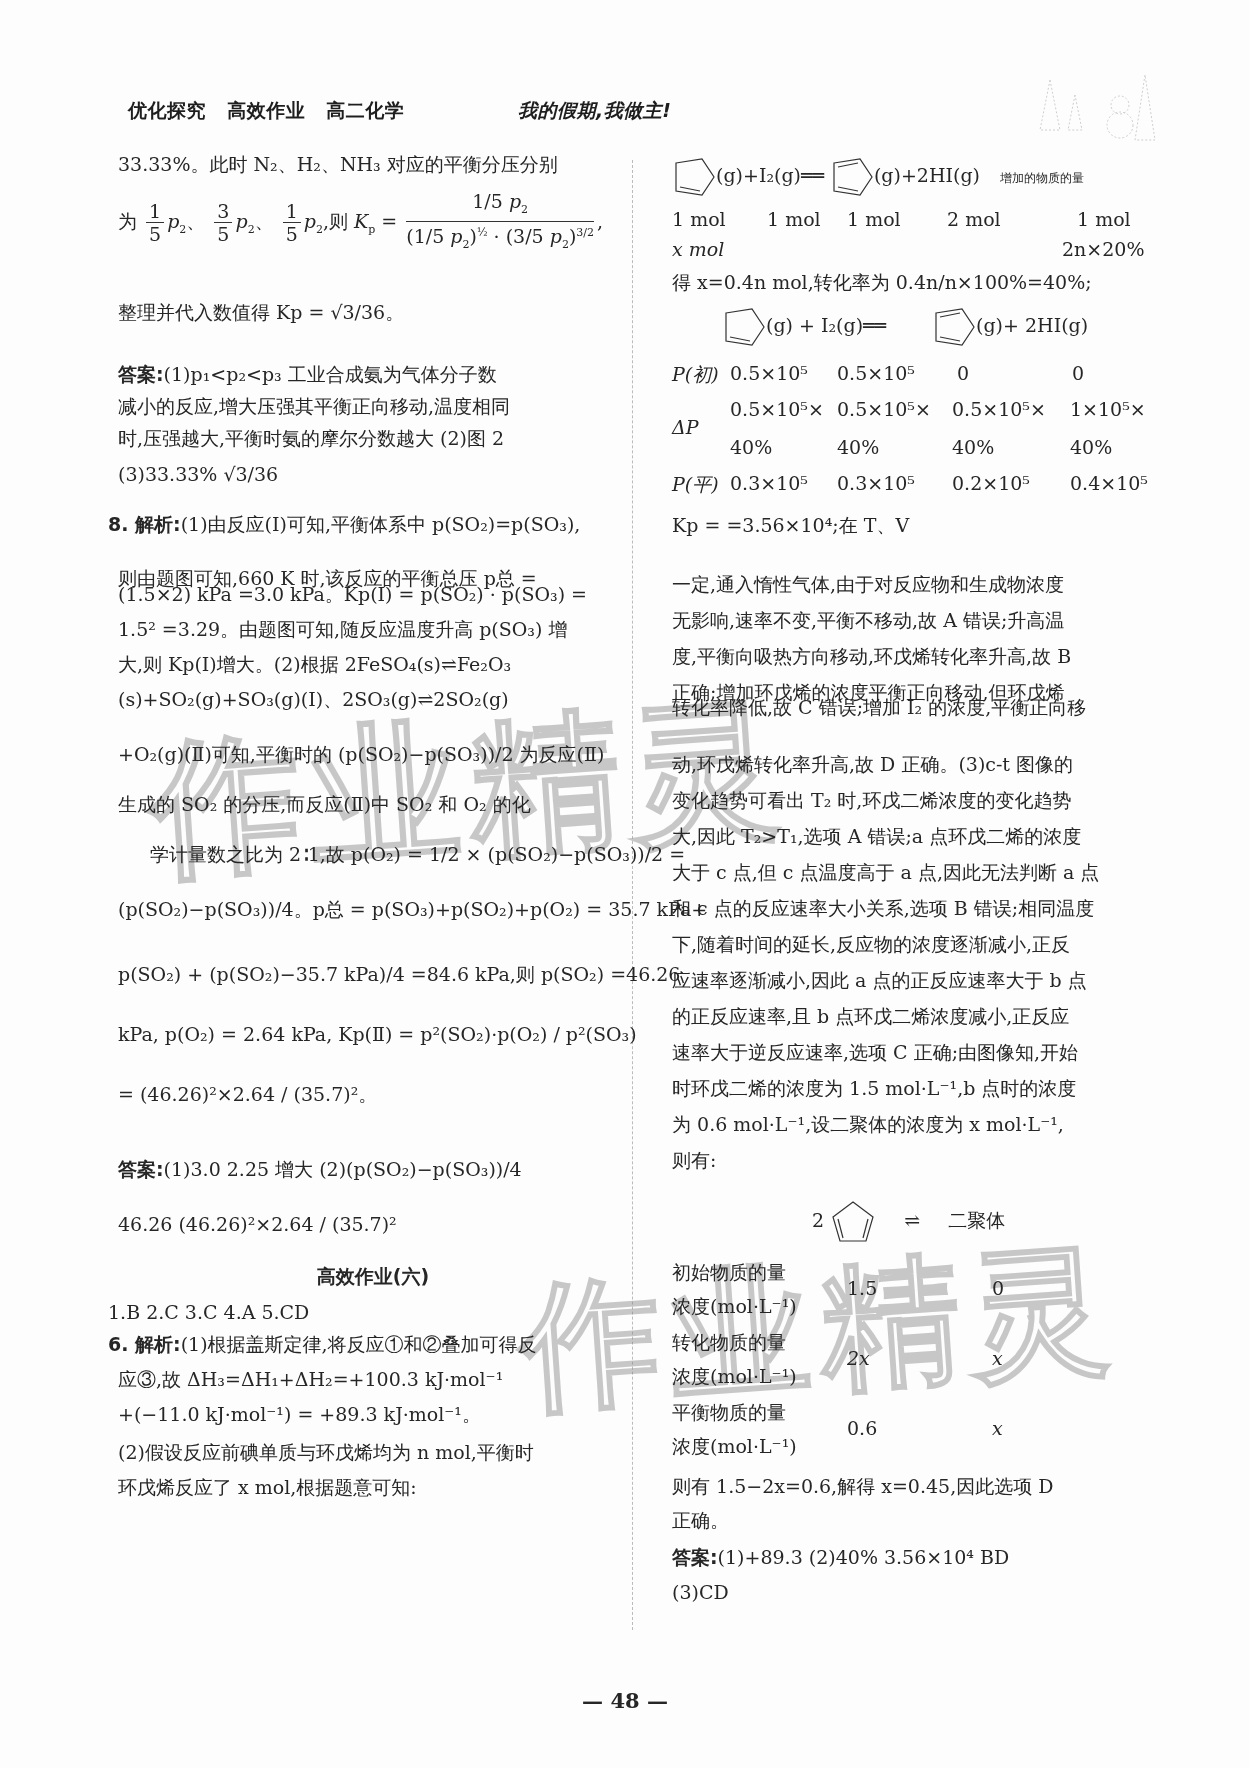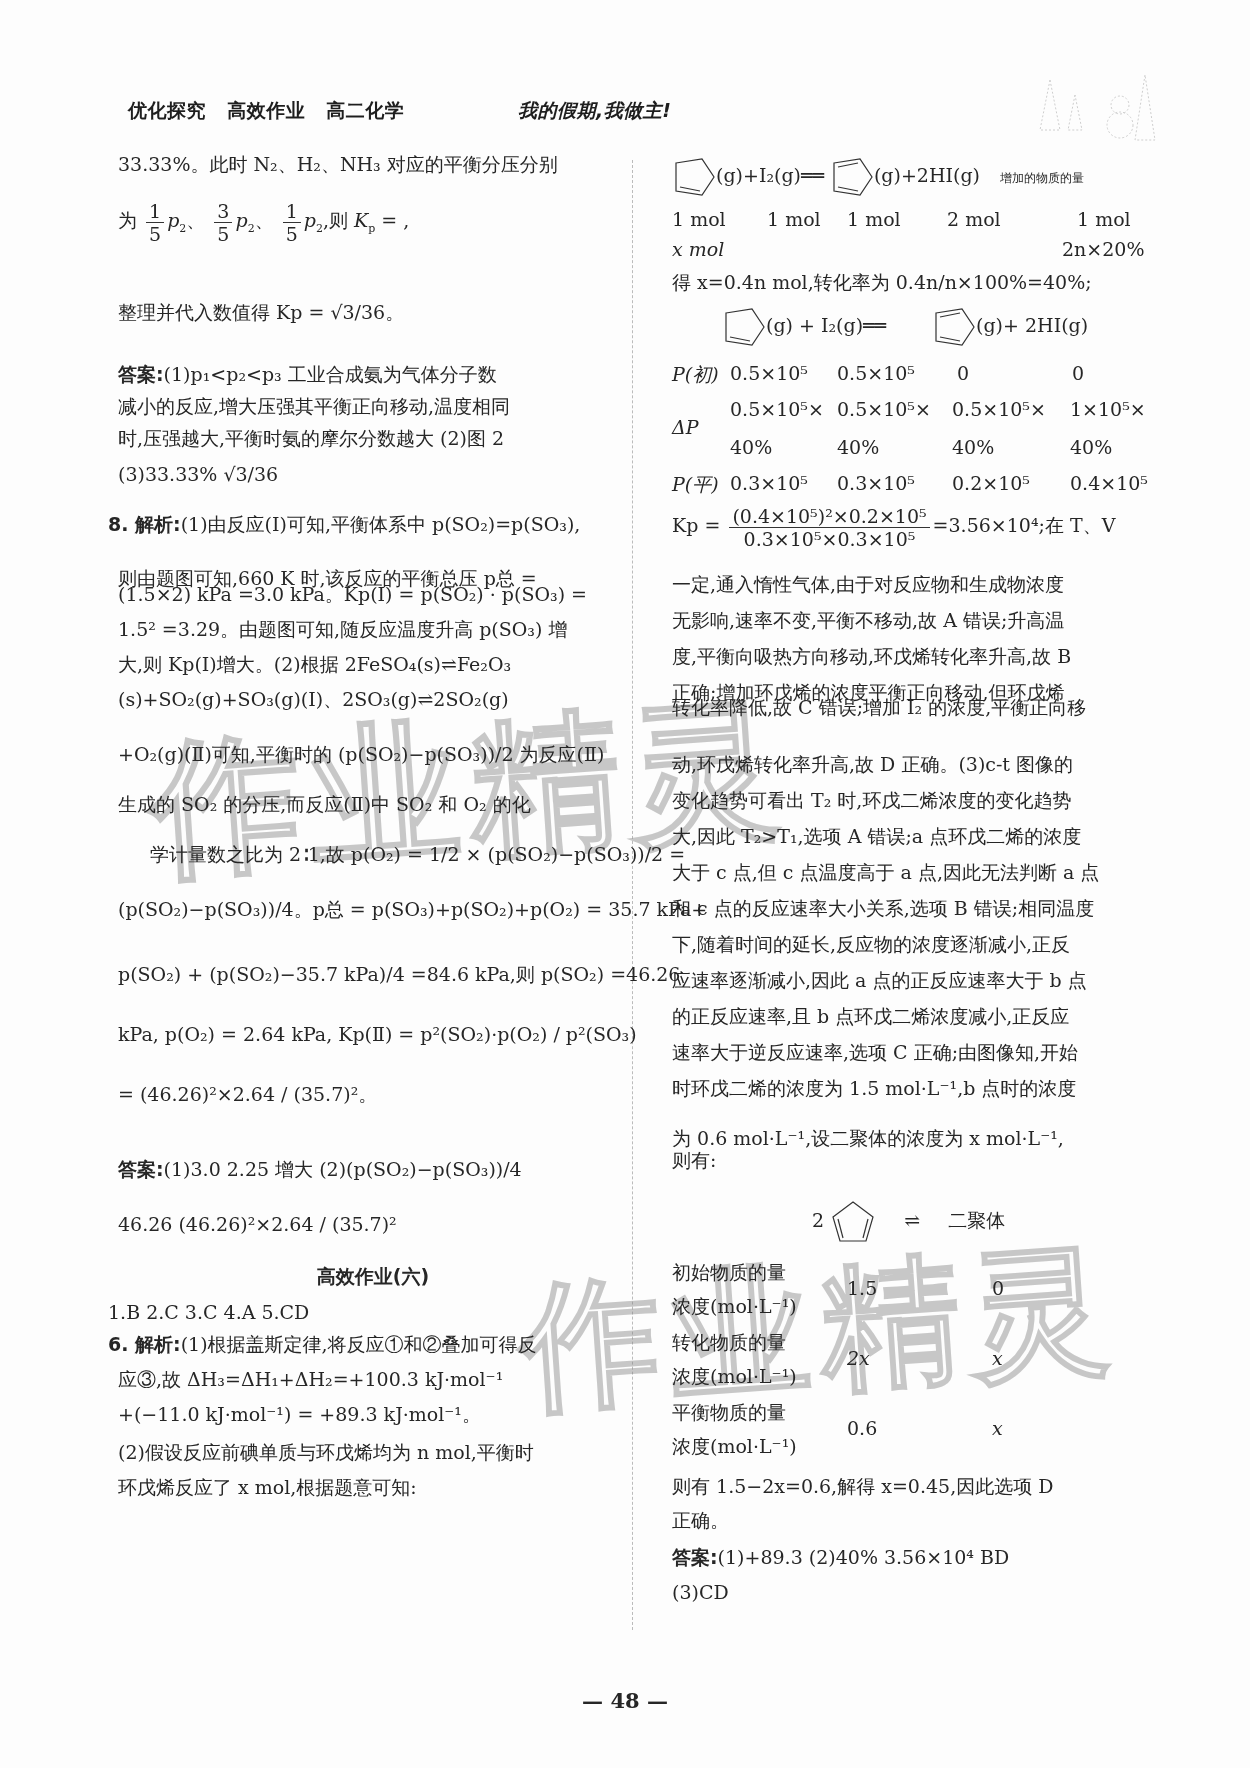--- a/index.html
+++ b/index.html
@@ -52,21 +52,24 @@
 <div class="watermark" style="left:520px;top:1235px;font-size:140px;">作业精灵</div>
 
 <div class="col left">
   <div class="line" style="top:0px;">33.33%。此时 N₂、H₂、NH₃ 对应的平衡分压分别</div>
 
   <div class="line" style="top:40px;line-height:60px;">
     <span>为</span>
     <span class="frac"><span class="num">1</span><span class="den">5</span></span><span class="i">p</span><sub>2</sub>、
     <span class="frac"><span class="num">3</span><span class="den">5</span></span><span class="i">p</span><sub>2</sub>、
     <span class="frac"><span class="num">1</span><span class="den">5</span></span><span class="i">p</span><sub>2</sub>,则 <span class="i">K</span><sub>p</sub> =
-    ,
+    <span class="frac">
+      <span class="num" style="padding:0 20px;">1/5 <span class="i">p</span><sub>2</sub></span>
+      <span class="den">(1/5 <span class="i">p</span><sub>2</sub>)<sup>½</sup> · (3/5 <span class="i">p</span><sub>2</sub>)<sup>3/2</sup></span>
+    </span>,
   </div>
 
   <div class="line" style="top:148px;">整理并代入数值得 Kp = √3/36。</div>
 
   <div class="line" style="top:210px;"><span class="b">答案:</span><span>(1)p₁&lt;p₂&lt;p₃   工业合成氨为气体分子数</span></div>
   <div class="line" style="top:242px;">减小的反应,增大压强其平衡正向移动,温度相同</div>
   <div class="line" style="top:274px;">时,压强越大,平衡时氨的摩尔分数越大  (2)图 2</div>
   <div class="line" style="top:310px;">(3)33.33%   √3/36</div>
 
   <div class="line" style="top:360px;left:-10px;"><span class="b">8. 解析:</span><span>(1)由反应(Ⅰ)可知,平衡体系中 p(SO₂)=p(SO₃),</span></div>
@@ -154,39 +157,39 @@
   <div class="tbl" style="top:322px;">
     <span class="i" style="left:0;">P(平)</span>
     <span style="left:58px;">0.3×10⁵</span>
     <span style="left:165px;">0.3×10⁵</span>
     <span style="left:280px;">0.2×10⁵</span>
     <span style="left:398px;">0.4×10⁵</span>
   </div>
 
   <div class="line" style="top:350px;line-height:50px;">
     <span>Kp =</span>
-    <span class="frac"><span class="num">(0.4×10⁵)²×0.2×10⁵</span><span class="den">0.3×10⁵×0.3×10⁵</span></span><span>=3.56×10⁴;在 T、V</span>
+    <span>=3.56×10⁴;在 T、V</span>
   </div>
 
   <div class="line" style="top:420px;">一定,通入惰性气体,由于对反应物和生成物浓度</div>
   <div class="line" style="top:456px;">无影响,速率不变,平衡不移动,故 A 错误;升高温</div>
   <div class="line" style="top:492px;">度,平衡向吸热方向移动,环戊烯转化率升高,故 B</div>
   <div class="line" style="top:528px;">正确;增加环戊烯的浓度平衡正向移动,但环戊烯</div>
   <div class="line" style="top:543px;">转化率降低,故 C 错误;增加 I₂ 的浓度,平衡正向移</div>
   <div class="line" style="top:600px;">动,环戊烯转化率升高,故 D 正确。(3)c-t 图像的</div>
   <div class="line" style="top:636px;">变化趋势可看出 T₂ 时,环戊二烯浓度的变化趋势</div>
   <div class="line" style="top:672px;">大,因此 T₂&gt;T₁,选项 A 错误;a 点环戊二烯的浓度</div>
   <div class="line" style="top:708px;">大于 c 点,但 c 点温度高于 a 点,因此无法判断 a 点</div>
   <div class="line" style="top:744px;">和 c 点的反应速率大小关系,选项 B 错误;相同温度</div>
   <div class="line" style="top:780px;">下,随着时间的延长,反应物的浓度逐渐减小,正反</div>
   <div class="line" style="top:816px;">应速率逐渐减小,因此 a 点的正反应速率大于 b 点</div>
   <div class="line" style="top:852px;">的正反应速率,且 b 点环戊二烯浓度减小,正反应</div>
   <div class="line" style="top:888px;">速率大于逆反应速率,选项 C 正确;由图像知,开始</div>
   <div class="line" style="top:924px;">时环戊二烯的浓度为 1.5 mol·L⁻¹,b 点时的浓度</div>
-  <div class="line" style="top:960px;margin-top:14px;">为 0.6 mol·L⁻¹,设二聚体的浓度为 x mol·L⁻¹,</div>
+  <div class="line" style="top:960px;">为 0.6 mol·L⁻¹,设二聚体的浓度为 x mol·L⁻¹,</div>
   <div class="line" style="top:996px;">则有:</div>
 
   <div class="line" style="top:1045px;left:140px;line-height:50px;">
     <span>2</span>
     <svg class="ring" width="46" height="46" viewBox="0 0 46 46">
         <polygon points="23,3 43,18 36,42 10,42 3,18" fill="none" stroke="#333" stroke-width="1.2"></polygon>
         <line x1="8" y1="20" x2="13" y2="39" stroke="#333" stroke-width="1.2"></line>
         <line x1="38" y1="20" x2="33" y2="39" stroke="#333" stroke-width="1.2"></line>
       </svg>
     <span style="margin:0 22px;">⇌</span>

